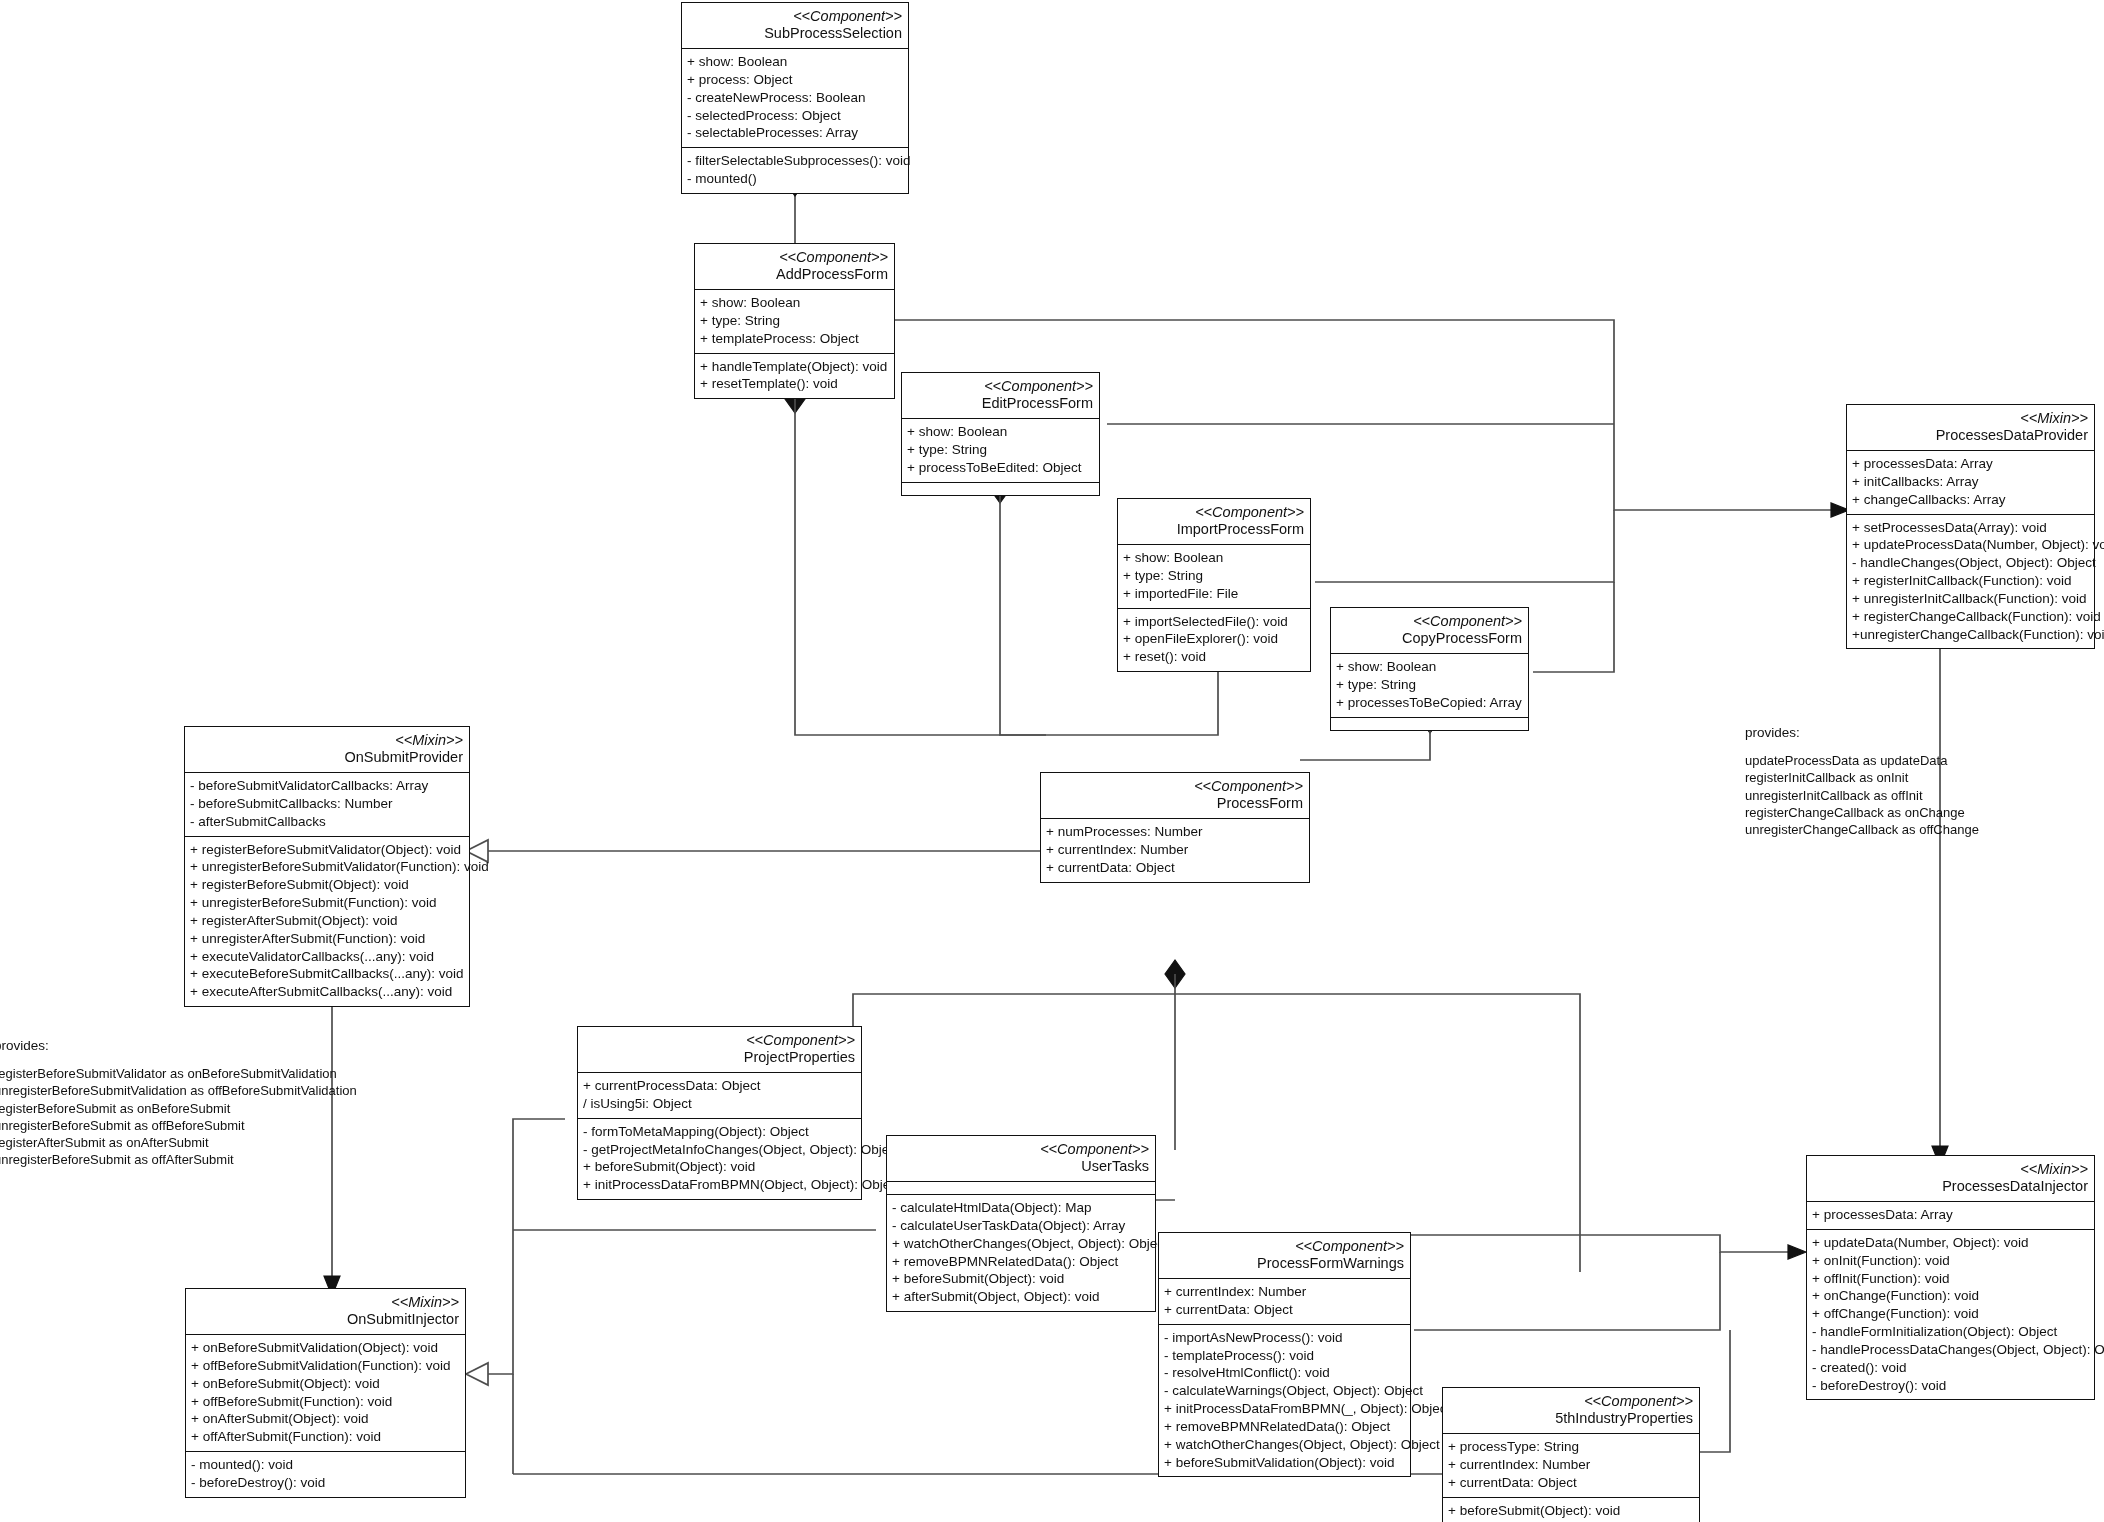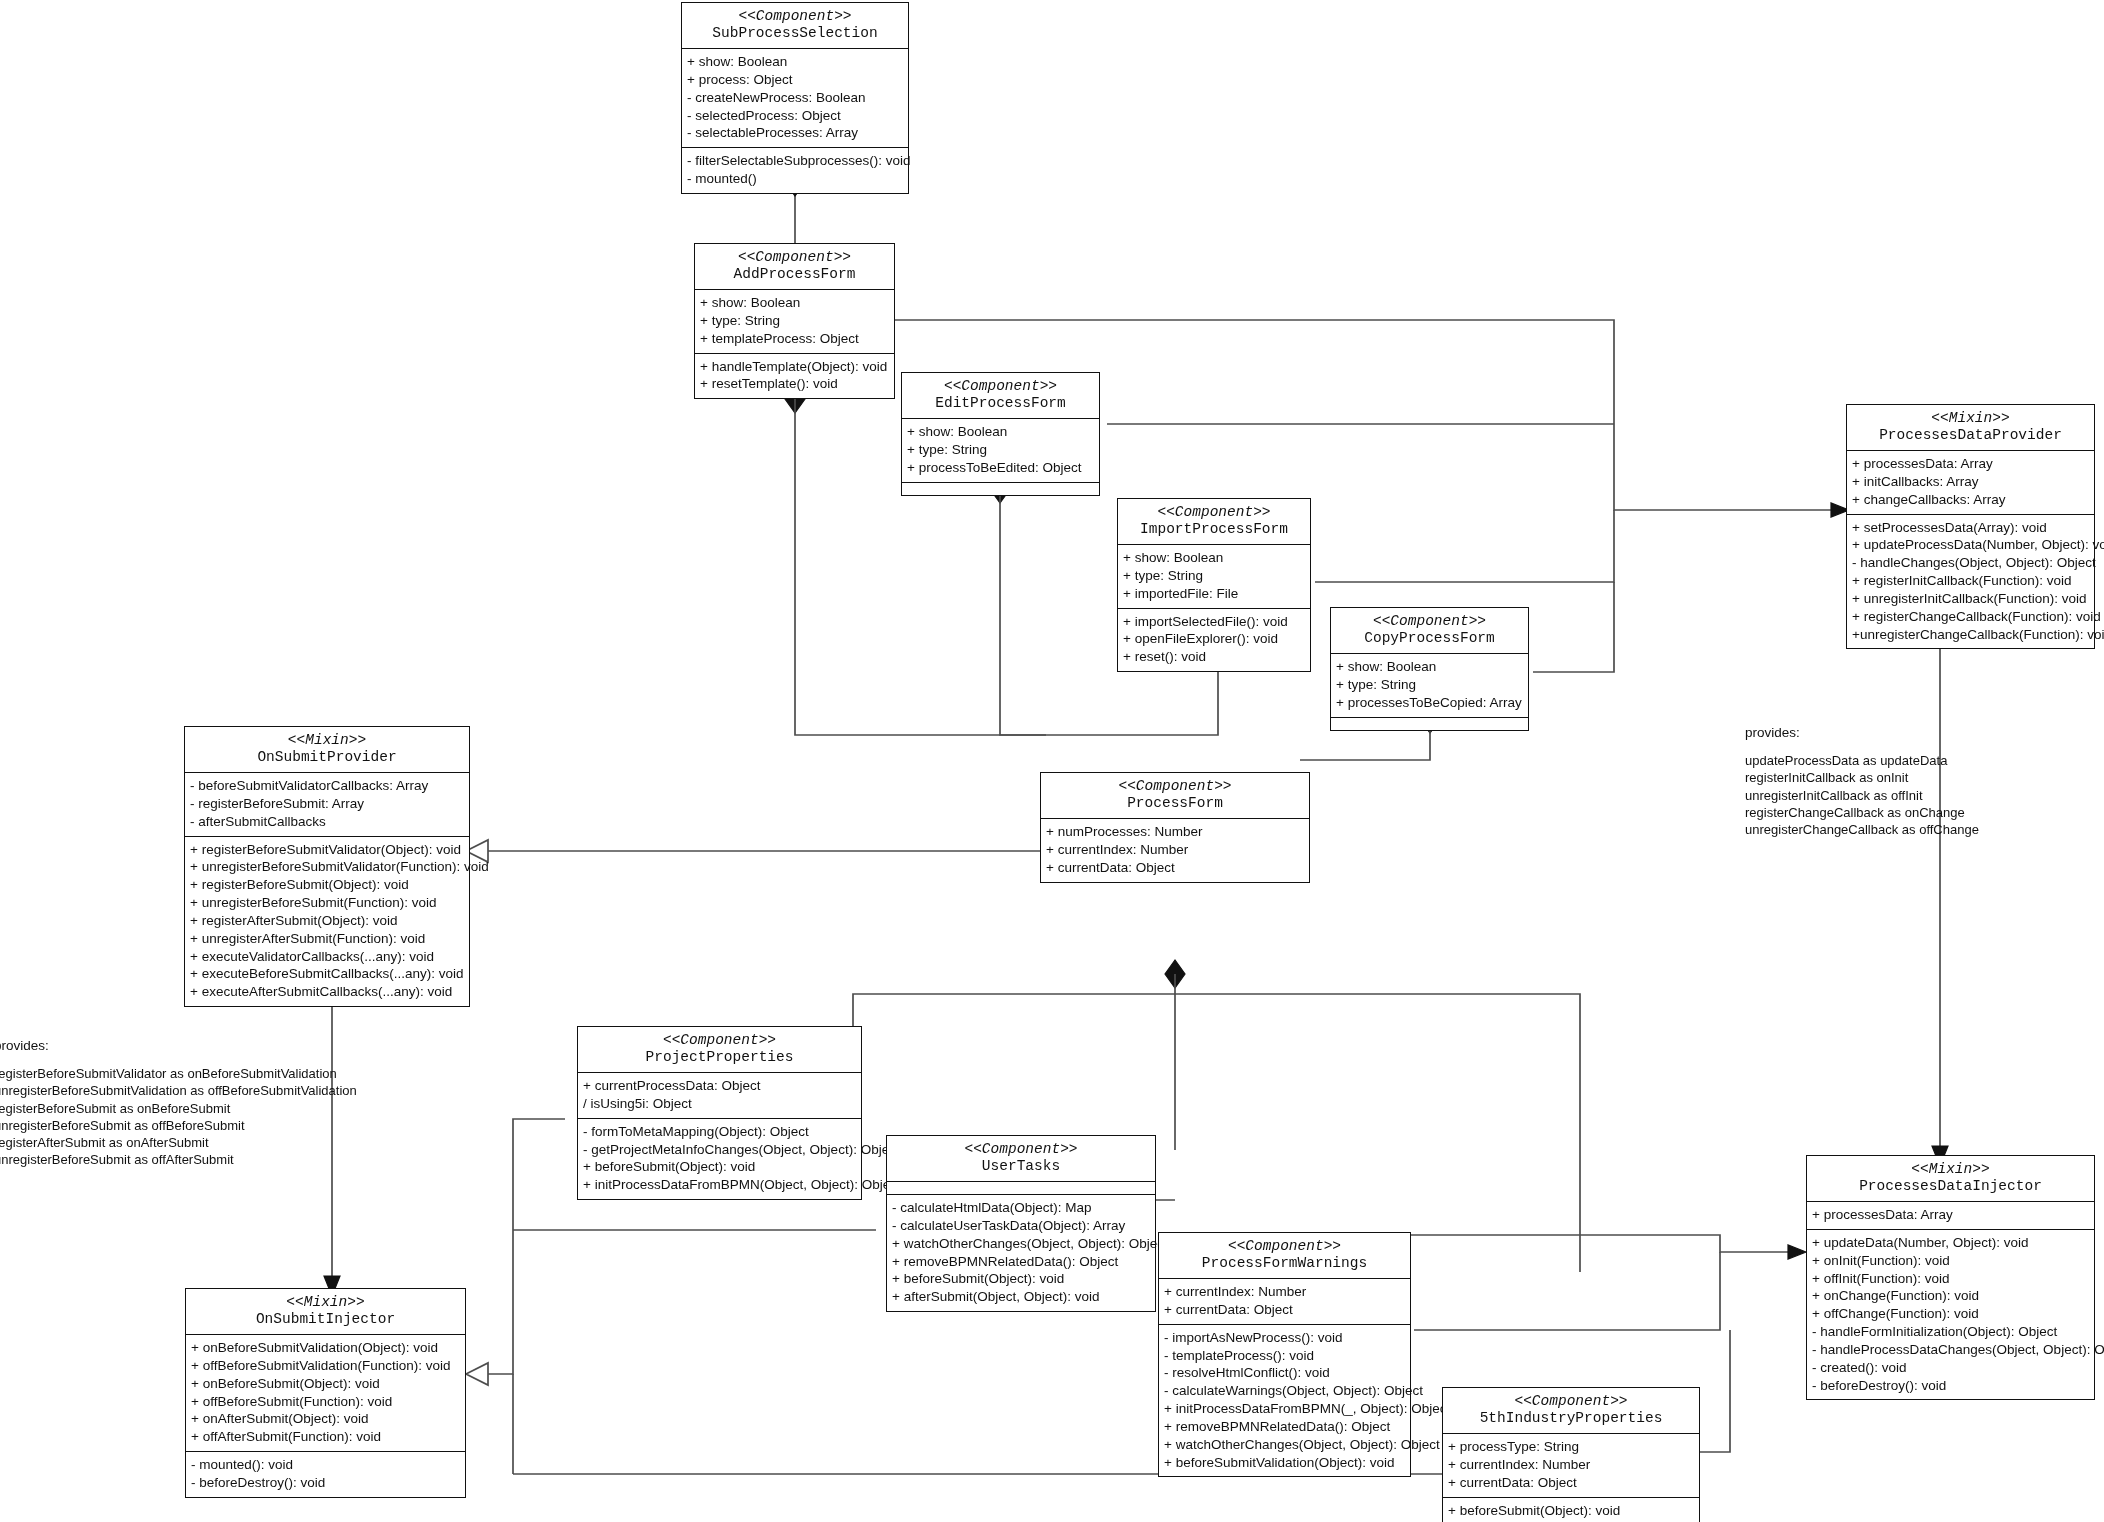--- a/index.html
+++ b/index.html
@@ -17,25 +17,24 @@
   }
   
   .uml-box {
     position: absolute;
     box-sizing: border-box;
     border: 1.6px solid #111111;
     background: #ffffff;
     z-index: 5;
   }
   .uml-header {
-    text-align: center;
+    text-align: right;
     padding: 5px 6px 6px 6px;
     border-bottom: 1.4px solid #111111;
     line-height: 1.18;
-    font-family: Liberation Mono, monospace;
   }
   .uml-stereotype {
     display: block;
     font-style: italic;
     font-size: 14.5px;
     color: #111111;
   }
   .uml-name {
     display: block;
     font-size: 14.5px;
@@ -264,21 +263,21 @@
     </div>
   </div>
 
   <div class="uml-box" style="left:184px; top:726px; width:286px;">
     <div class="uml-header">
       <span class="uml-stereotype">&lt;&lt;Mixin&gt;&gt;</span>
       <span class="uml-name">OnSubmitProvider</span>
     </div>
     <div class="uml-section">
       <div class="uml-line">- beforeSubmitValidatorCallbacks: Array</div>
-      <div class="uml-line">- registerBeforeSubmit: Array</div>
+      <div class="uml-line">- beforeSubmitCallbacks: Number</div>
       <div class="uml-line">- afterSubmitCallbacks</div>
     </div>
     <div class="uml-section">
       <div class="uml-line">+ registerBeforeSubmitValidator(Object): void</div>
       <div class="uml-line">+ unregisterBeforeSubmitValidator(Function): void</div>
       <div class="uml-line">+ registerBeforeSubmit(Object): void</div>
       <div class="uml-line">+ unregisterBeforeSubmit(Function): void</div>
       <div class="uml-line">+ registerAfterSubmit(Object): void</div>
       <div class="uml-line">+ unregisterAfterSubmit(Function): void</div>
       <div class="uml-line">+ executeValidatorCallbacks(...any): void</div>

